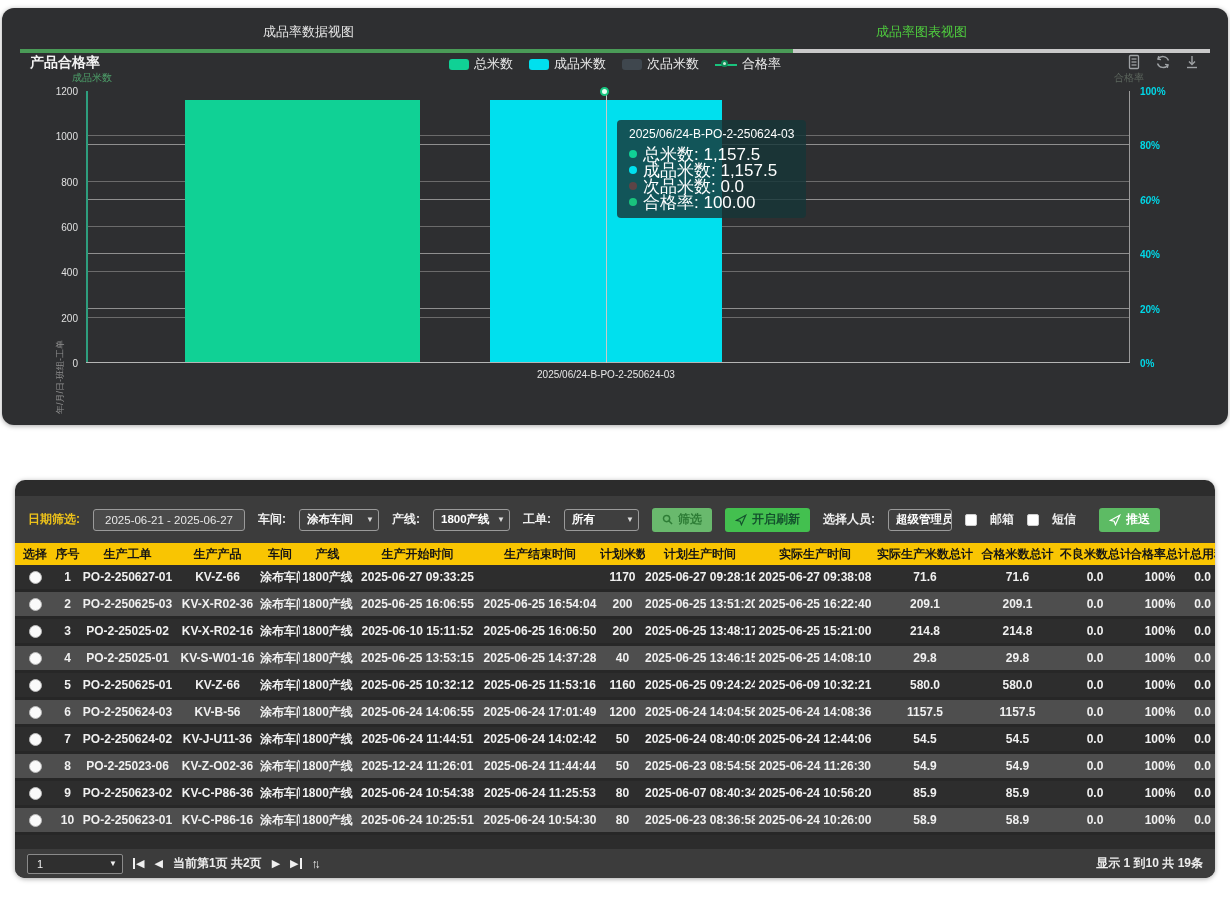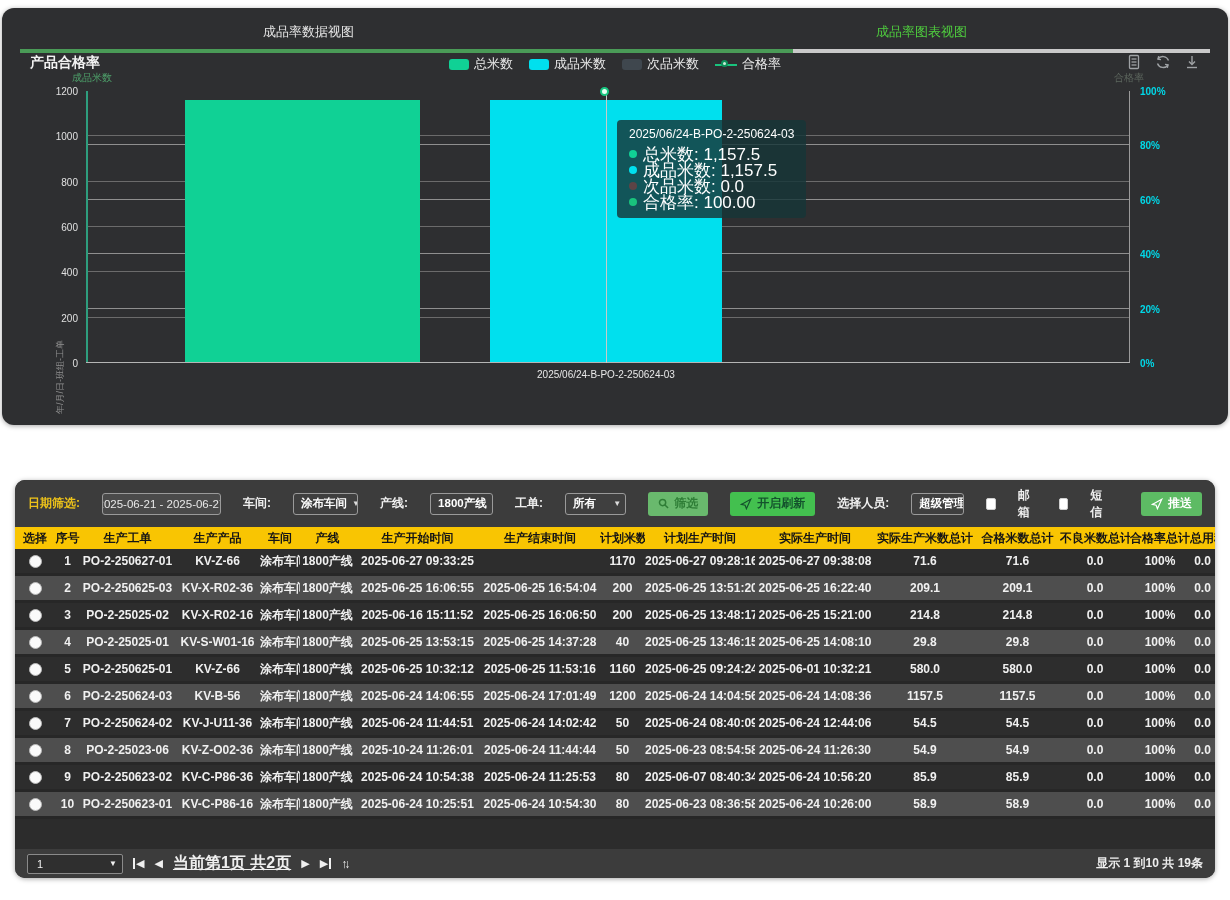--- a/index.html
+++ b/index.html
@@ -58,22 +58,22 @@
 
   .tooltip { position: absolute; left: 615px; top: 112px; z-index: 5; padding: 7px 12px 8px 12px;
              background: rgba(22,54,56,.82); border-radius: 4px; color: #fff; white-space: nowrap; }
   .tooltip-title { font-size: 12px; margin-bottom: 5px; }
   .tt-row { display: flex; align-items: center; gap: 6px; font-size: 17px; height: 16px; }
   .tt-dot { width: 8px; height: 8px; border-radius: 50%; display: inline-block; }
 
   
   .panel2 { position: absolute; left: 15px; top: 480px; width: 1200px; height: 398px;
             background: #2c2c2c; border-radius: 10px; overflow: hidden; box-shadow: 0 1px 5px rgba(0,0,0,.35); }
-  .filterbar { height: 47px; background: #3c3c3c; display: flex; align-items: center; padding: 0 13px; gap: 22px;
-               font-size: 12px; color: #f0f0f0; }
+  .filterbar { height: 47px; background: #3c3c3c; display: flex; align-items: center; padding: 0 13px; gap: 13px;
+               font-size: 12px; color: #f0f0f0; margin-top: 16px; }
   .flabel { font-weight: 700; white-space: nowrap; }
   .flabel.yellow { color: #edc21a; }
   .finput { width: 152px; height: 22px; background: #4a4a4a; border: 1px solid #9a9a9a; border-radius: 3px;
             color: #e8e8e8; font-size: 11.5px; display: flex; align-items: center; justify-content: center;
             white-space: nowrap; overflow: hidden; cursor: text; }
   .fselect { height: 22px; background: #3f3f3f; border: 1px solid #9a9a9a; border-radius: 3px; color: #fff;
              font-size: 11.5px; font-weight: 700; display: flex; align-items: center; padding: 0 4px 0 7px;
              gap: 5px; white-space: nowrap; overflow: hidden; cursor: pointer; }
   .fselect .arrow { font-size: 8px; color: #ddd; margin-left: auto; }
   .btn { height: 24px; border-radius: 3px; display: flex; align-items: center; gap: 5px; padding: 0 10px;
@@ -96,21 +96,21 @@
            display: inline-block; vertical-align: middle; cursor: pointer; }
 
   .pagebar { position: absolute; left: 0; bottom: 0; width: 100%; height: 29px; background: #3c3c3c;
              display: flex; align-items: center; padding: 0 12px; gap: 10px; color: #eee; }
   .pg-select { width: 96px; height: 20px; background: #2f2f2f; border: 1px solid #8a8a8a; border-radius: 2px;
                display: flex; align-items: center; font-size: 11px; color: #f0f0f0; padding: 0 5px 0 9px; cursor: pointer; }
   .pg-select .arrow { margin-left: auto; font-size: 8px; }
   .pg-ctl { font-size: 11px; color: #f0f0f0; cursor: pointer; line-height: 1; }
   .pg-first { border-left: 2px solid #f0f0f0; padding-left: 1px; }
   .pg-last  { border-right: 2px solid #f0f0f0; padding-right: 1px; }
-  .pg-info { font-size: 16px; font-weight: 700; text-decoration: underline; }
+  .pg-info { font-size: 12px; font-weight: 700; }
   .pg-refresh { font-size: 12px; letter-spacing: -3px; cursor: pointer; }
   .pg-summary { margin-left: auto; font-size: 12px; font-weight: 700; }
 </style>
 </head>
 <body>
 
 <div class="page">
 
   <div class="panel1">
     <div class="tabs">
@@ -192,21 +192,21 @@
         <span style="bottom: 84.6667px;">400</span>
         <span style="bottom: 130px;">600</span>
         <span style="bottom: 175.333px;">800</span>
         <span style="bottom: 220.667px;">1000</span>
         <span style="bottom: 266px;">1200</span>
       </div>
     <div class="y2ticks" id="y2ticks">
         <span style="bottom: -6px;">0%</span>
         <span style="bottom: 48.4px;">20%</span>
         <span style="bottom: 102.8px;">40%</span>
-        <span style="bottom: 157.2px;">60%</span>
+        <span style="bottom: 157.2px; font-style: italic;">60%</span>
         <span style="bottom: 211.6px;">80%</span>
         <span style="bottom: 266px;">100%</span>
       </div>
 
     <div class="xcat">2025/06/24-B-PO-2-250624-03</div>
     <div class="xname-rot">年/月/日-班组-工单</div>
 
     <div class="tooltip">
       <div class="tooltip-title">2025/06/24-B-PO-2-250624-03</div>
       <div id="ttRows">
@@ -355,21 +355,21 @@
             <td>100%</td>
             <td>0.0</td>
           </tr>
           <tr>
             <td><span class="radio"></span></td>
             <td>3</td>
             <td>PO-2-25025-02</td>
             <td>KV-X-R02-16</td>
             <td>涂布车间</td>
             <td>1800产线</td>
-            <td>2025-06-16 15:11:52</td>
+            <td>2025-06-10 15:11:52</td>
             <td>2025-06-25 16:06:50</td>
             <td>200</td>
             <td>2025-06-25 13:48:17</td>
             <td>2025-06-25 15:21:00</td>
             <td>214.8</td>
             <td>214.8</td>
             <td>0.0</td>
             <td>100%</td>
             <td>0.0</td>
           </tr>
@@ -395,21 +395,21 @@
             <td><span class="radio"></span></td>
             <td>5</td>
             <td>PO-2-250625-01</td>
             <td>KV-Z-66</td>
             <td>涂布车间</td>
             <td>1800产线</td>
             <td>2025-06-25 10:32:12</td>
             <td>2025-06-25 11:53:16</td>
             <td>1160</td>
             <td>2025-06-25 09:24:24</td>
-            <td>2025-06-01 10:32:21</td>
+            <td>2025-06-09 10:32:21</td>
             <td>580.0</td>
             <td>580.0</td>
             <td>0.0</td>
             <td>100%</td>
             <td>0.0</td>
           </tr>
           <tr>
             <td><span class="radio"></span></td>
             <td>6</td>
             <td>PO-2-250624-03</td>
@@ -445,21 +445,21 @@
             <td>100%</td>
             <td>0.0</td>
           </tr>
           <tr>
             <td><span class="radio"></span></td>
             <td>8</td>
             <td>PO-2-25023-06</td>
             <td>KV-Z-O02-36</td>
             <td>涂布车间</td>
             <td>1800产线</td>
-            <td>2025-10-24 11:26:01</td>
+            <td>2025-12-24 11:26:01</td>
             <td>2025-06-24 11:44:44</td>
             <td>50</td>
             <td>2025-06-23 08:54:58</td>
             <td>2025-06-24 11:26:30</td>
             <td>54.9</td>
             <td>54.9</td>
             <td>0.0</td>
             <td>100%</td>
             <td>0.0</td>
           </tr>

